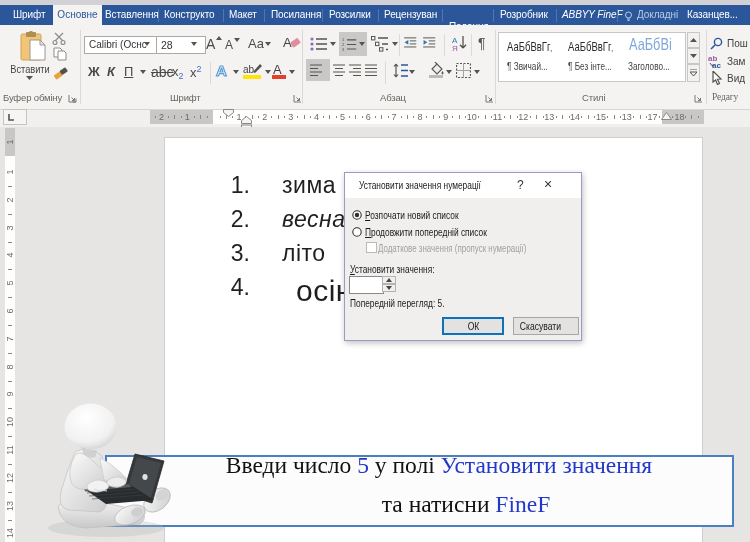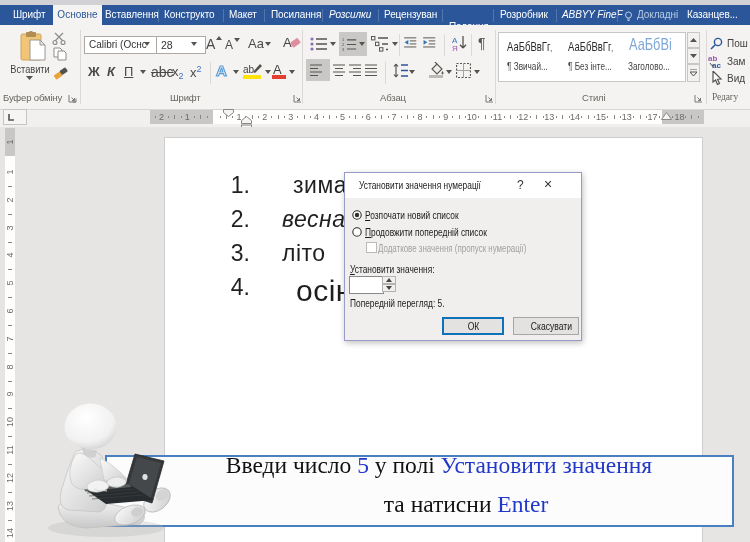--- a/index.html
+++ b/index.html
@@ -27,21 +27,21 @@
 <body>
 <div id="app">
   <div class="abs" id="topstrip"></div>
   <div class="abs" id="tabbar">
     <div class="tab" style="left:13px;">Шрифт</div>
     <div id="seltab">Основне</div>
     <div class="tab" style="left:105px;">Вставлення</div>
     <div class="tab" style="left:164px;">Конструкто</div>
     <div class="tab" style="left:229px;">Макет</div>
     <div class="tab" style="left:271px;">Посилання</div>
-    <div class="tab" style="left:329px;font-style:italic;">Розсилки</div>
+    <div class="tab" style="left:329px;">Розсилки</div>
     <div class="tab" style="left:384px;">Рецензуван</div>
     <div class="tab" style="left:449px;margin-top:12px;">Подання</div>
     <div class="tab" style="left:500px;">Розробник</div>
     <div class="tab" style="left:562px;font-style:italic;">ABBYY FineF</div>
     <svg style="position:absolute;left:624px;top:6px" width="9" height="11" viewBox="0 0 9 11">
         <circle cx="4.5" cy="4" r="3" fill="none" stroke="#b8cbe4" stroke-width="1"></circle>
         <path d="M3 8 h3 M3.5 9.5 h2" stroke="#b8cbe4" stroke-width="1"></path>
       </svg>
     <div class="tab" style="left:637px;color:#b8cbe4;">Докладні</div>
     <div class="tab" style="left:687px;">Казанцев...</div>
@@ -434,21 +434,21 @@
       <rect x="0.5" y="9" width="10" height="5.5" fill="#f6f5f4" stroke="#8a8886" stroke-width="1"></rect>
     </svg>
   <svg class="abs" style="left:661px;top:112px" width="11" height="8" viewBox="0 0 11 8">
       <path d="M0.5 7.5 l5 -7 l5 7 z" fill="#f6f5f4" stroke="#8a8886" stroke-width="1"></path>
     </svg>
 
   <div class="abs" id="docarea" style="left:0;top:127px;width:750px;height:415px;background:#e6e5e4;">
     <div class="abs" style="left:164px;top:9.5px;width:539px;height:406px;background:#fff;border-left:1px solid #cfcecd;border-top:1px solid #cfcecd;border-right:1px solid #cfcecd;box-sizing:border-box;"></div>
 
     <div class="abs" style="left:224px;top:45px;width:26px;text-align:right;font-size:23px;color:#1f1f1f;">1.</div>
-    <div class="abs" style="left:282px;top:45px;font-size:23px;letter-spacing:0.5px;color:#1f1f1f;margin-left:11px;">зима</div>
+    <div class="abs" style="left:282px;top:45px;font-size:23px;letter-spacing:0.5px;color:#1f1f1f;">зима</div>
     <div class="abs" style="left:224px;top:79px;width:26px;text-align:right;font-size:23px;color:#1f1f1f;">2.</div>
     <div class="abs" style="left:282px;top:79px;font-size:23px;letter-spacing:0.5px;color:#1f1f1f;font-style:italic;">весна</div>
     <div class="abs" style="left:224px;top:113px;width:26px;text-align:right;font-size:23px;color:#1f1f1f;">3.</div>
     <div class="abs" style="left:282px;top:113px;font-size:23px;letter-spacing:0.5px;color:#1f1f1f;">літо</div>
     <div class="abs" style="left:224px;top:147px;width:26px;text-align:right;font-size:23px;color:#1f1f1f;">4.</div>
     <div class="abs" style="left:296px;top:147px;font-size:30px;letter-spacing:0.5px;color:#1f1f1f;">осінь</div>
   </div>
 
   <div class="abs" style="left:5px;top:128px;width:10px;height:414px;background:#c9c7c5;"></div>
   <div class="abs" style="left:5px;top:156px;width:10px;height:386px;background:#fffefd;"></div>
@@ -509,26 +509,26 @@
     <div class="abs" style="left:37px;top:111px;width:14px;height:8px;background:#f0efee;border:1px solid #b5b3b1;box-sizing:border-box;"></div>
     <svg class="abs" style="left:41px;top:105px" width="6" height="4" viewBox="0 0 6 4">
         <path d="M0 4 L3 0 L6 4 z" fill="#444"></path>
       </svg>
     <svg class="abs" style="left:41px;top:113px" width="6" height="4" viewBox="0 0 6 4">
         <path d="M0 0 h6 L3 4 z" fill="#444"></path>
       </svg>
     <div class="abs dt" style="left:5px;top:124px;font-size:11px;color:#1b1b1b;">Попередній перегляд: 5.</div>
 
     <div class="abs" style="left:97px;top:144px;width:62px;height:18px;background:#e3e2e1;border:2px solid #0d72b9;box-sizing:border-box;font-size:11px;color:#1b1b1b;text-align:center;line-height:14px;"><span style="display:inline-block;transform:scaleX(0.78);">ОК</span></div>
-    <div class="abs" style="left:168px;top:144px;width:66px;height:18px;background:#e3e2e1;border:1px solid #a8a6a4;box-sizing:border-box;font-size:11px;color:#1b1b1b;text-align:right;line-height:16px;"><span style="display:inline-block;transform:scaleX(0.78);">Скасувати</span></div>
+    <div class="abs" style="left:168px;top:144px;width:66px;height:18px;background:#e3e2e1;border:1px solid #a8a6a4;box-sizing:border-box;font-size:11px;color:#1b1b1b;text-align:left;line-height:16px;"><span style="display:inline-block;transform:scaleX(0.78);">Скасувати</span></div>
   </div>
 
   <div class="abs" id="banner" style="left:105px;top:455px;width:629px;height:72px;background:#fcfcfc;border:2px solid #4a7fc1;box-sizing:border-box;font-family:'Liberation Serif',serif;">
     <div class="abs" style="left:0;top:-5px;width:664px;text-align:center;font-size:23.5px;color:#111;">Введи число <span style="color:#2238c8">5</span> у полі <span style="color:#2238c8">Установити значення</span></div>
-    <div class="abs" style="left:30px;top:34px;width:658px;text-align:center;font-size:23.5px;color:#111;">та натисни <span style="color:#2238c8">Enter</span></div>
+    <div class="abs" style="left:30px;top:34px;width:658px;text-align:center;font-size:23.5px;color:#111;">та натисни <span style="color:#2238c8">FineF</span></div>
   </div>
 
   <svg class="abs" id="figure" style="left:38px;top:388px" width="145" height="154" viewBox="0 0 145 154">
     <defs>
       <radialGradient id="hg" cx="0.42" cy="0.32" r="0.8">
         <stop offset="0" stop-color="#ffffff"></stop>
           <stop offset="0.65" stop-color="#f1f1f1"></stop>
           <stop offset="1" stop-color="#c6c6c6"></stop>
       </radialGradient>
       <linearGradient id="bg1" x1="0" y1="0" x2="1" y2="1">

